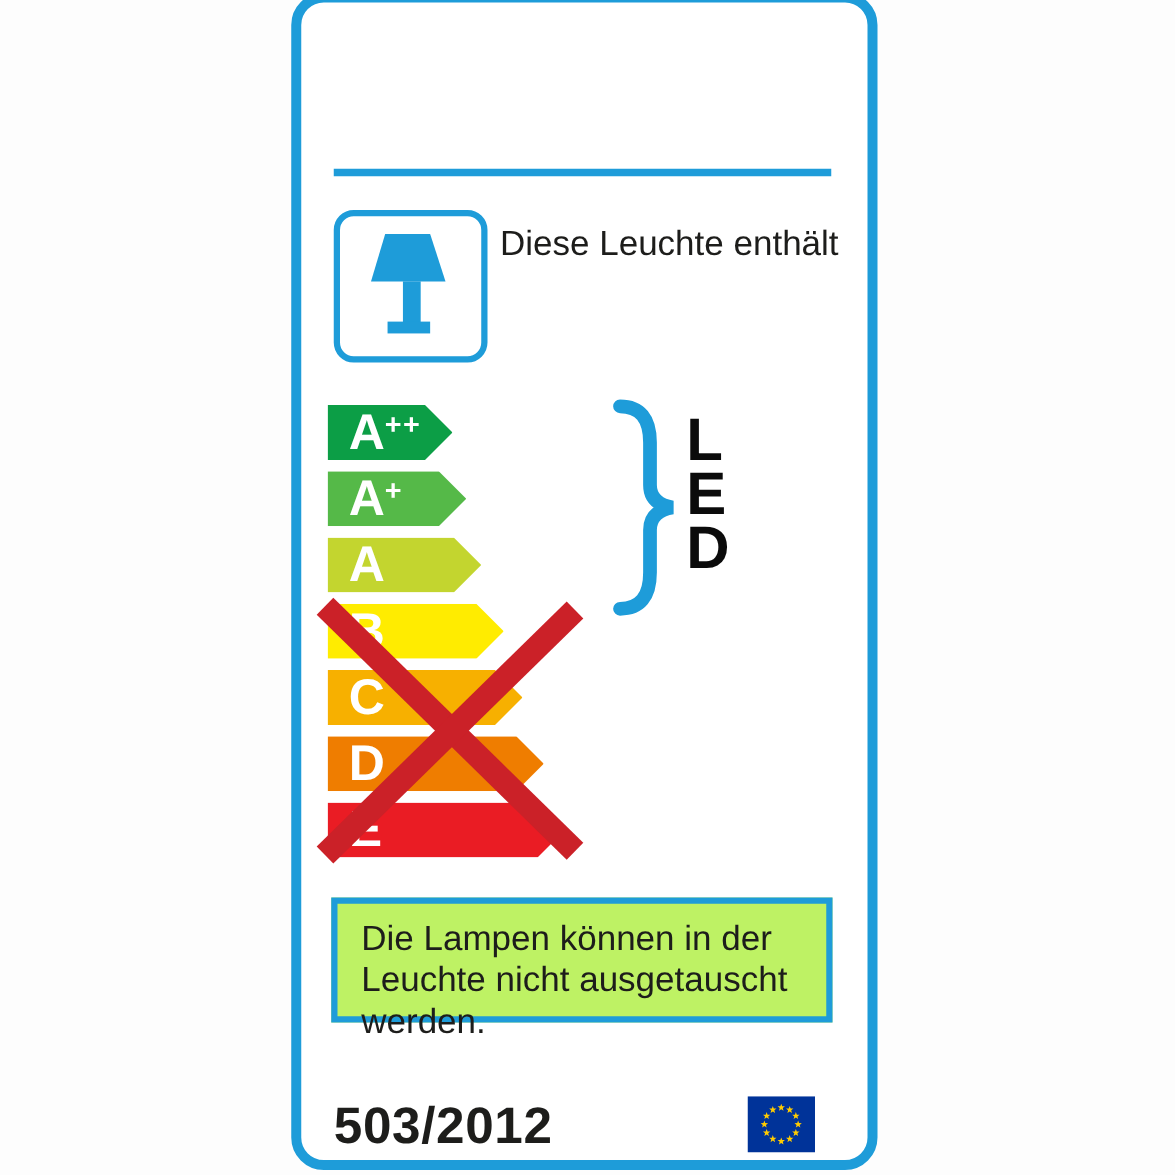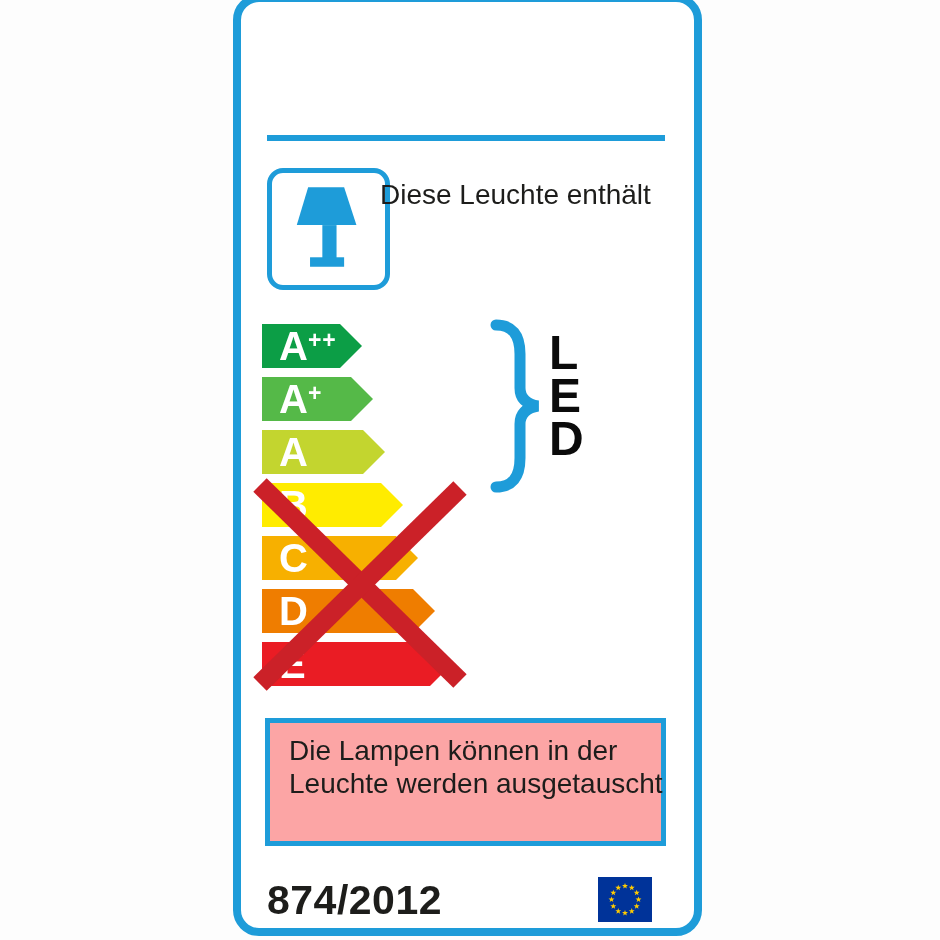--- a/index.html
+++ b/index.html
@@ -15,43 +15,43 @@
   .divider{
     position:absolute;left:267px;top:135px;width:398px;height:6px;
     background:var(--accent_blue);
   }
   .lamp-box{
     position:absolute;left:267px;top:168px;width:123px;height:122px;
     border:5px solid var(--accent_blue);border-radius:16px;box-sizing:border-box;
     background:#ffffff;display:flex;align-items:center;justify-content:center;
   }
   .top-note{
-    position:absolute;left:380px;top:178px;width:290px;
+    position:absolute;left:400px;top:178px;width:290px;
     font-size:28px;line-height:33px;color:var(--text_dark);
   }
   .note-line{white-space:nowrap;}
   .energy-rows{position:absolute;left:262px;top:324px;}
   .energy-row{
     height:44px;margin-bottom:9px;box-sizing:border-box;
     clip-path:polygon(0 0, calc(100% - 22px) 0, 100% 50%, calc(100% - 22px) 100%, 0 100%);
     color:#ffffff;font-weight:bold;font-size:40px;line-height:44px;
     padding-left:17px;
   }
   .energy-row .sup{
     font-size:23px;position:relative;top:-12px;letter-spacing:1px;
   }
   .brace-wrap{position:absolute;left:486px;top:318px;width:66px;height:176px;}
   .led-annotation{
     position:absolute;left:549px;top:331px;
     font-size:48px;line-height:43px;font-weight:bold;color:#0b0b0b;
   }
   .cross-overlay{position:absolute;left:248px;top:474px;width:226px;height:222px;}
   .bottom-box{
-    position:absolute;left:265px;top:718px;width:401px;height:128px;
-    border:5px solid var(--accent_blue);box-sizing:border-box;background:#fca5a5;
+    position:absolute;left:265px;top:718px;width:401px;height:100px;
+    border:5px solid var(--accent_blue);box-sizing:border-box;background:#bef264;
     padding:11px 0 0 19px;font-size:28px;line-height:33px;color:var(--text_dark);
   }
   .regulation{
     position:absolute;left:267px;top:877px;
     font-size:41px;font-weight:bold;color:var(--text_dark);letter-spacing:0.5px;
   }
   .eu-flag{position:absolute;left:598px;top:877px;width:54px;height:45px;}
 </style>
 </head>
 <body>
@@ -100,24 +100,25 @@
 
   <div class="cross-overlay">
     <svg width="226" height="222" viewBox="0 0 226 222">
       <line x1="12" y1="11" x2="212" y2="207" stroke="#CB2128" stroke-width="19"></line>
       <line x1="212" y1="14" x2="12" y2="210" stroke="#CB2128" stroke-width="19"></line>
     </svg>
   </div>
 
   <div class="bottom-box">
     <div class="note-line">Die Lampen können in der</div>
-    <div class="note-line">Leuchte werden ausgetauscht</div>
+    <div class="note-line">Leuchte nicht ausgetauscht</div>
+    <div class="note-line">werden.</div>
   </div>
 
-  <div class="regulation">874/2012</div>
+  <div class="regulation">503/2012</div>
 
   <div class="eu-flag">
     <svg width="54" height="45" viewBox="0 0 54 45">
       <rect x="0" y="0" width="54" height="45" fill="#003399"></rect>
       <g>
           <polygon points="27.00,5.90 27.76,7.95 29.95,8.04 28.24,9.40 28.82,11.51 27.00,10.30 25.18,11.51 25.76,9.40 24.05,8.04 26.24,7.95" fill="#FFCC00"></polygon>
           <polygon points="33.75,7.71 34.51,9.76 36.70,9.85 34.99,11.21 35.57,13.32 33.75,12.11 31.93,13.32 32.51,11.21 30.80,9.85 32.99,9.76" fill="#FFCC00"></polygon>
           <polygon points="38.69,12.65 39.46,14.70 41.64,14.79 39.93,16.15 40.51,18.26 38.69,17.05 36.87,18.26 37.45,16.15 35.74,14.79 37.93,14.70" fill="#FFCC00"></polygon>
           <polygon points="40.50,19.40 41.26,21.45 43.45,21.54 41.74,22.90 42.32,25.01 40.50,23.80 38.68,25.01 39.26,22.90 37.55,21.54 39.74,21.45" fill="#FFCC00"></polygon>
           <polygon points="38.69,26.15 39.46,28.20 41.64,28.29 39.93,29.65 40.51,31.76 38.69,30.55 36.87,31.76 37.45,29.65 35.74,28.29 37.93,28.20" fill="#FFCC00"></polygon>

